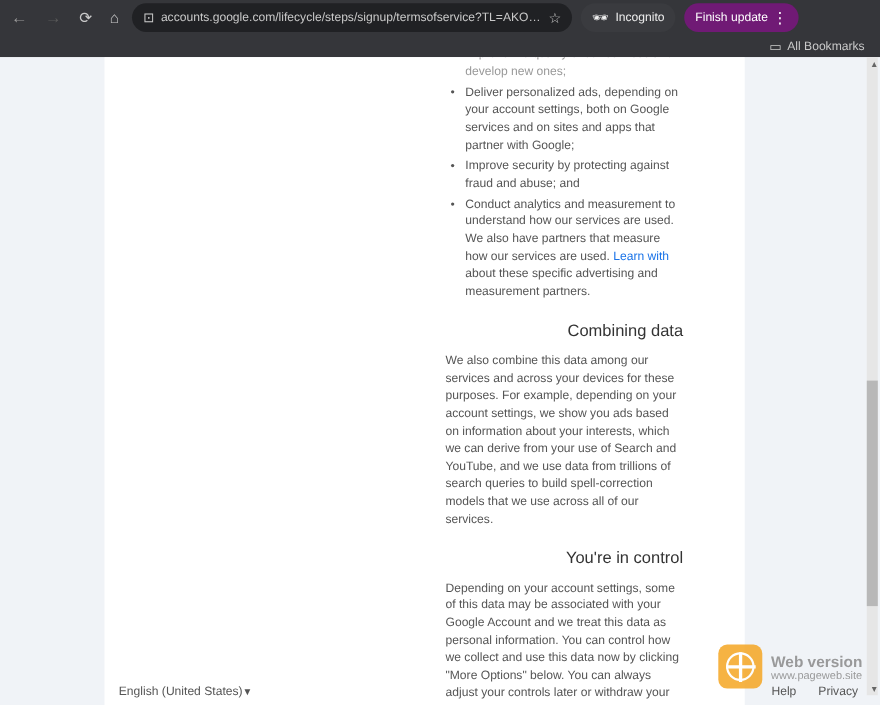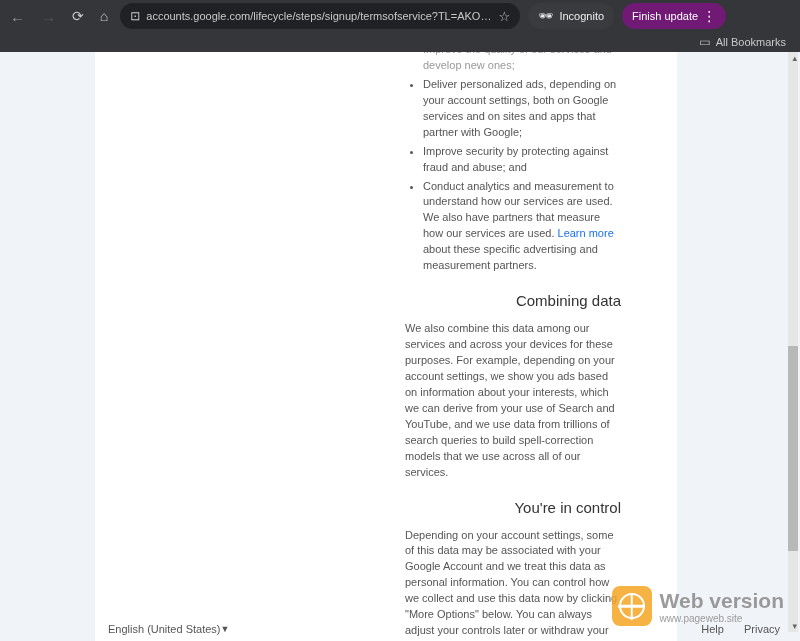--- a/index.html
+++ b/index.html
@@ -39,21 +39,21 @@
     .lang { display: flex; align-items: center; cursor: pointer; }
     .lang-arrow { font-size: 9px; }
     .flinks { margin-left: auto; display: flex; gap: 20px; }
     
     .watermark { position: absolute; bottom: 15px; right: 16px; display: flex; align-items: center; gap: 8px; opacity: 0.85; }
     .wm-icon { width: 40px; height: 40px; background: #f5a623; border-radius: 8px; display: flex; align-items: center; justify-content: center; }
     .globe { width: 26px; height: 26px; border: 2.5px solid #fff; border-radius: 50%; position: relative; }
     .globe::before { content: ''; position: absolute; top: -2.5px; bottom: -2.5px; left: 50%; width: 2.5px; background: #fff; transform: translateX(-50%); }
     .globe::after { content: ''; position: absolute; left: -2.5px; right: -2.5px; top: 50%; height: 2.5px; background: #fff; transform: translateY(-50%); }
     .wm-text { color: #8a8a8a; }
-    .wm-top { font-size: 21px; font-weight: bold; }
+    .wm-top { font-size: 14px; font-weight: bold; }
     .wm-bot { font-size: 10px; font-weight: normal; }
     
     .scrollbar { position: absolute; right: 2px; top: 52px; width: 10px; height: 580px; background: #e6e6e6; }
     .thumb { position: absolute; right: 0; width: 10px; height: 205px; top: 294px; background: #b8b8b8; border-radius: 0; }
     .sarrow { position: absolute; right: 1px; font-size: 9px; color: #666; }
   </style>
 </head>
 <body>
 
 <div class="browser-chrome">
@@ -82,21 +82,21 @@
   </div>
 </div>
 
 <div class="page">
   <div class="card">
     <div class="content">
       <ul>
         <li style="margin-top:-10px; color:#999;">Improve the quality of our services and develop new ones;</li>
         <li>Deliver personalized ads, depending on your account settings, both on Google services and on sites and apps that partner with Google;</li>
         <li>Improve security by protecting against fraud and abuse; and</li>
-        <li><span>Conduct analytics and measurement to understand how our services are used. We also have partners that measure how our services are used. </span><span class="learn-link">Learn more</span><span> about these specific advertising and measurement partners.</span></li>
+        <li><span>Conduct analytics and measurement to understand how our services are used. We also have partners that measure how our services are used. </span><span class="learn-link">Learn with</span><span> about these specific advertising and measurement partners.</span></li>
       </ul>
       <h3>Combining data</h3>
       <p>We also combine this data among our services and across your devices for these purposes. For example, depending on your account settings, we show you ads based on information about your interests, which we can derive from your use of Search and YouTube, and we use data from trillions of search queries to build spell-correction models that we use across all of our services.</p>
       <h3>You're in control</h3>
       <p>Depending on your account settings, some of this data may be associated with your Google Account and we treat this data as personal information. You can control how we collect and use this data now by clicking "More Options" below. You can always adjust your controls later or withdraw your consent for the future by visiting My Account (myaccount.google.com).</p>
 
     </div>
 
   </div>
 

